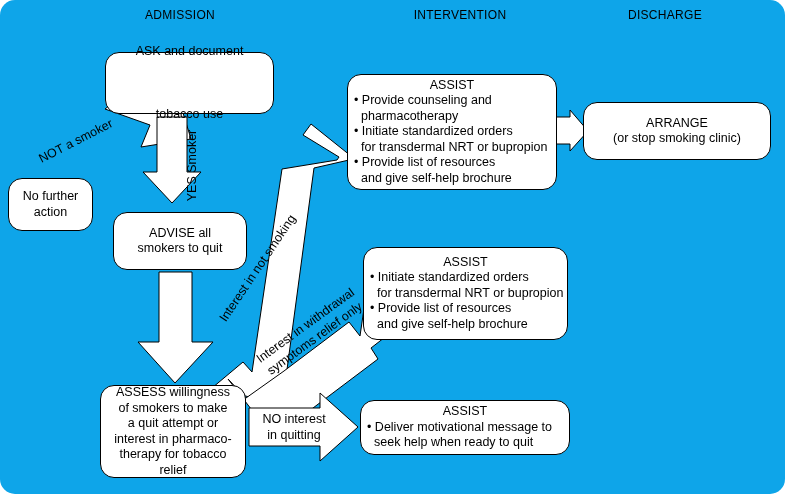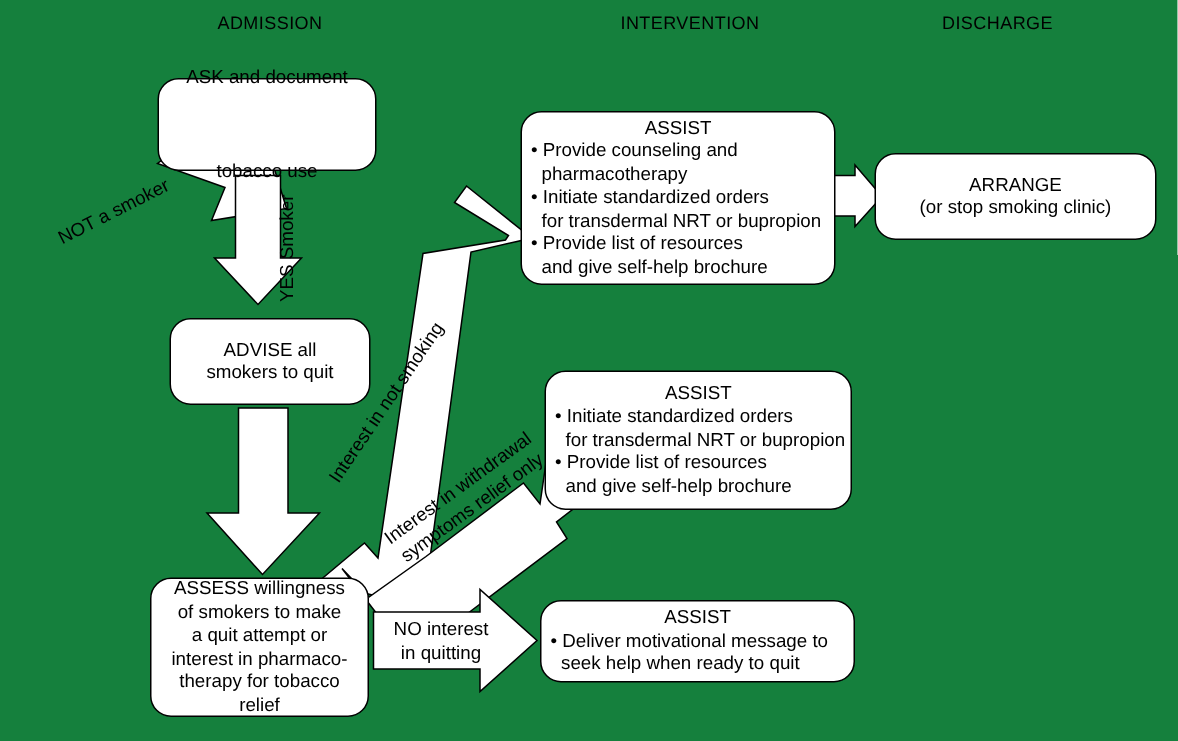--- a/index.html
+++ b/index.html
@@ -8,22 +8,23 @@
     background: #ffffff;
   }
   body {
     font-family: "Liberation Sans", sans-serif;
     color: #000000;
   }
   #canvas {
     position: relative;
     width: 785px;
     height: 494px;
-    background: #15803d;
+    background: #0ea5e9;
     overflow: hidden;
+    border-radius: 15px;
   }
   .hdr {
     position: absolute;
     font-size: 12px;
     letter-spacing: 0.3px;
     color: #000;
     white-space: nowrap;
     text-align: center;
   }
   .box {
@@ -110,25 +111,29 @@
   <div style="position:absolute; left:225px; top:316px; width:170px; font-size:12.5px; line-height:16px; text-align:center; z-index:6; transform: rotate(-36deg); transform-origin:center; white-space:nowrap;">
     <div>Interest in withdrawal</div>
     <div>symptoms relief only</div>
   </div>
 
   <div style="position:absolute; left:256px; top:411px; width:76px; font-size:12.5px; line-height:16px; text-align:center; z-index:6;">
     <div>NO interest</div>
     <div>in quitting</div>
   </div>
 
-  <div class="box" style="left:105px; top:52px; width:146px; height:62px;gap:48px;">
+  <div class="box" style="left:105px; top:52px; width:169px; height:62px;gap:48px;">
     <div class="ctr">ASK and document</div>
     <div class="ctr">tobacco use</div>
   </div>
 
+  <div class="box" style="left:8px; top:178px; width:85px; height:53px;">
+    <div class="ctr">No further</div>
+    <div class="ctr">action</div>
+  </div>
 
   <div class="box" style="left:113px; top:212px; width:134px; height:58px;">
     <div class="ctr">ADVISE all</div>
     <div class="ctr">smokers to quit</div>
   </div>
 
   <div class="box" style="left:100px; top:385px; width:146px; height:93px;">
     <div class="ctr">ASSESS willingness</div>
     <div class="ctr">of smokers to make</div>
     <div class="ctr">a quit attempt or</div>

